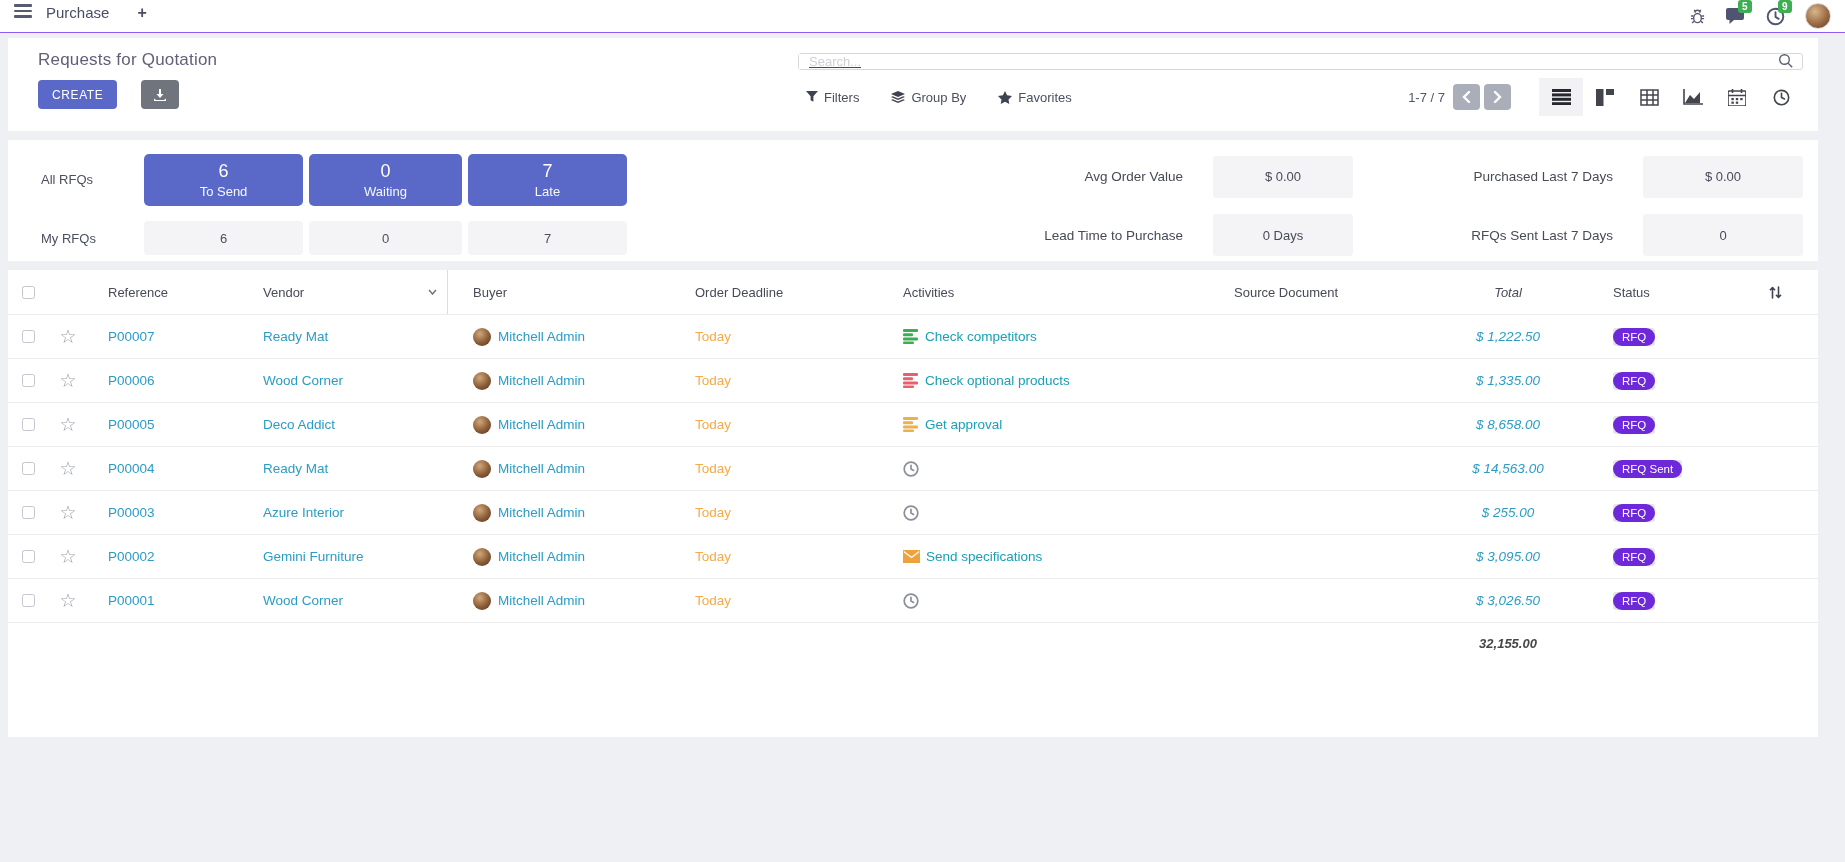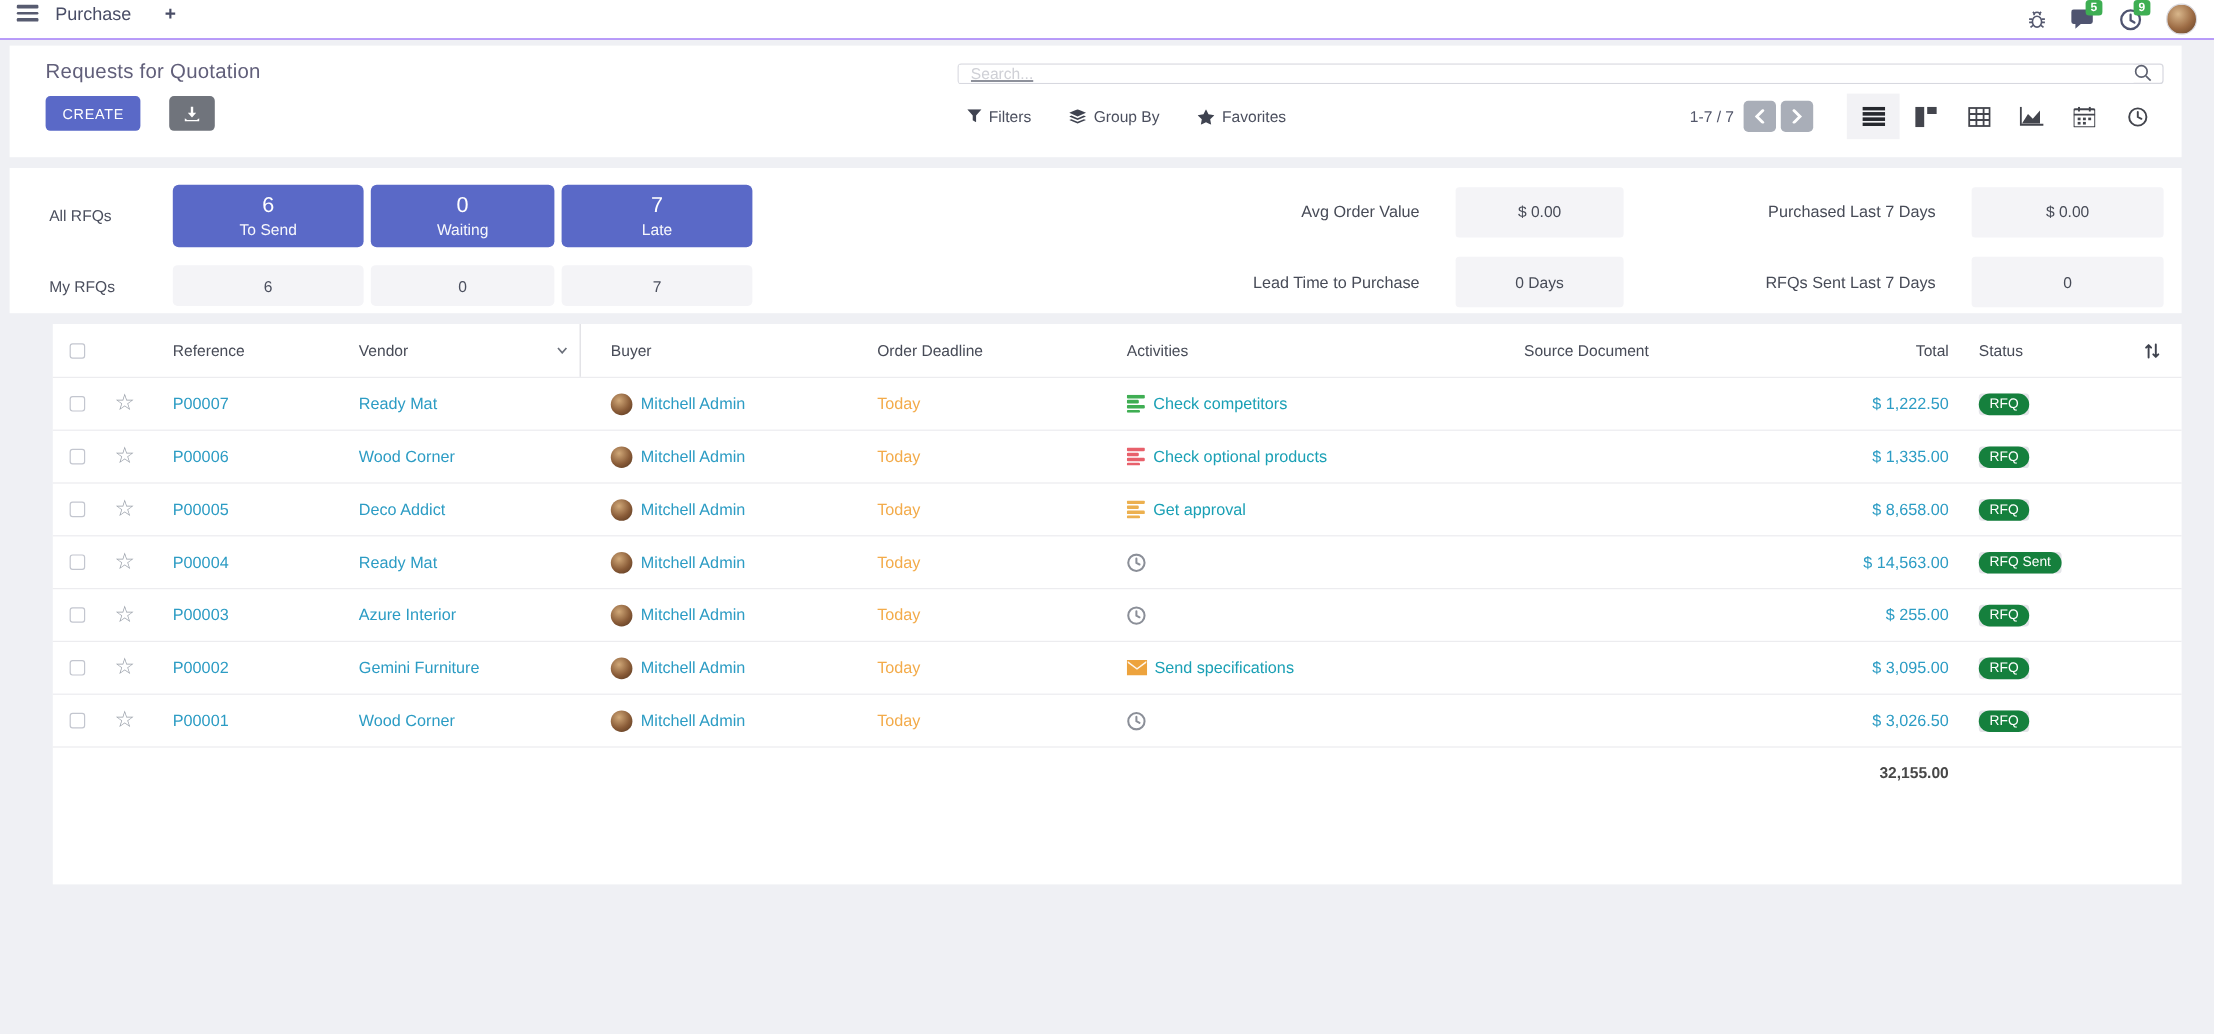--- a/index.html
+++ b/index.html
@@ -56,55 +56,55 @@
   .dash-row-label{font-size:13px;color:#4b4f5e;}
   .stat-btn{background:#5a69c7;border:none;border-radius:5px;color:#fff;height:52px;display:flex;flex-direction:column;align-items:center;justify-content:center;cursor:pointer;font-family:inherit;}
   .stat-btn .num{font-size:18px;line-height:20px;}
   .stat-btn .lbl{font-size:13px;margin-top:3px;opacity:.95;}
   .stat-box{background:#f4f4f7;border-radius:4px;height:34px;display:flex;align-items:center;justify-content:center;font-size:13px;color:#4b4f5e;cursor:pointer;}
   .dash-right{margin-left:auto;display:grid;grid-template-columns:200px 140px 230px 160px;grid-column-gap:30px;grid-row-gap:7px;align-items:center;padding-top:3px;}
   .kpi-label{font-size:13.5px;color:#474b57;text-align:right;}
   .kpi-value{background:#f4f4f7;border-radius:3px;height:42px;display:flex;align-items:center;justify-content:center;font-size:13px;color:#474b57;}
 
   
-  .table-panel{margin-top:9px;min-height:467px;padding-bottom:72px;margin-left:36px;}
+  .table-panel{margin-top:9px;min-height:467px;padding-bottom:72px;}
   .tgrid{display:grid;grid-template-columns:40px 40px 155px 205px 225px 205px 330px 220px 165px 140px 1fr;align-items:center;}
   .thead{height:44px;font-size:13px;color:#474b57;}
   .thead .cell{cursor:pointer;}
   .trow{height:44px;border-top:1px solid #ececef;font-size:13.5px;}
   .tfoot{height:42px;border-top:1px solid #ececef;}
   .cell{display:flex;align-items:center;height:100%;}
   .c-check{justify-content:center;}
   .c-star{justify-content:center;}
   .c-ref{padding-left:20px;}
   .c-vendor{padding-left:20px;position:relative;}
   .c-buyer{padding-left:25px;gap:7px;}
   .c-deadline{padding-left:22px;}
   .c-activity{padding-left:25px;gap:6px;}
   .c-source{padding-left:26px;}
-  .c-total{justify-content:flex-end;padding-right:5px;}
+  .c-total{justify-content:center;padding-right:5px;font-style:italic;}
   .c-status{padding-left:20px;}
   .c-gear{justify-content:center;}
   .th-vendor{border-right:1px solid #dcdde2;justify-content:center;}
   .sort-ic{margin-left:auto;margin-right:10px;}
   .checkbox{width:13px;height:13px;border:1px solid #c3c6cf;border-radius:2.5px;background:#fff;cursor:pointer;}
   .star-icon{font-size:19px;color:#9aa0aa;cursor:pointer;line-height:1;}
   .link{color:#2c9cc4;text-decoration:none;cursor:pointer;}
   .row-avatar{width:18px;height:18px;border-radius:50%;background:radial-gradient(circle at 38% 32%,#d0a878,#8a5c38 55%,#503category218);background:radial-gradient(circle at 38% 32%,#d0a878,#8a5c38 55%,#50321c);flex:none;}
   .deadline{color:#f3ab4a;}
   .amount{color:#2c9cc4;}
   .act-ic{display:none;align-items:center;cursor:pointer;}
   .c-activity[data-icon="list-green"] .act-list{display:flex;color:#3fae53;}
   .c-activity[data-icon="list-red"] .act-list{display:flex;color:#e8606b;}
   .c-activity[data-icon="list-yellow"] .act-list{display:flex;color:#ecb04f;}
   .c-activity[data-icon="clock"] .act-clock{display:flex;color:#8b8f98;}
   .c-activity[data-icon="envelope"] .act-envelope{display:flex;color:#eda33d;}
   .act-label{color:#1aa0b5;text-decoration:none;cursor:pointer;}
   .badge-wrap{background:#e3e4e8;border-radius:3px;display:inline-flex;}
-  .badge{background:#15803d;color:#fff;font-size:11.5px;padding:3px 9px;border-radius:11px;white-space:nowrap;}
+  .badge{background:#6d28d9;color:#fff;font-size:11.5px;padding:3px 9px;border-radius:11px;white-space:nowrap;}
   .footer-total{font-weight:700;font-size:13px;color:#474747;}
   .gear-btn{cursor:pointer;}
 </style>
 </head>
 <body>
 
 <div class="navbar">
   <div class="hamburger">
       <span></span>
       <span></span>

